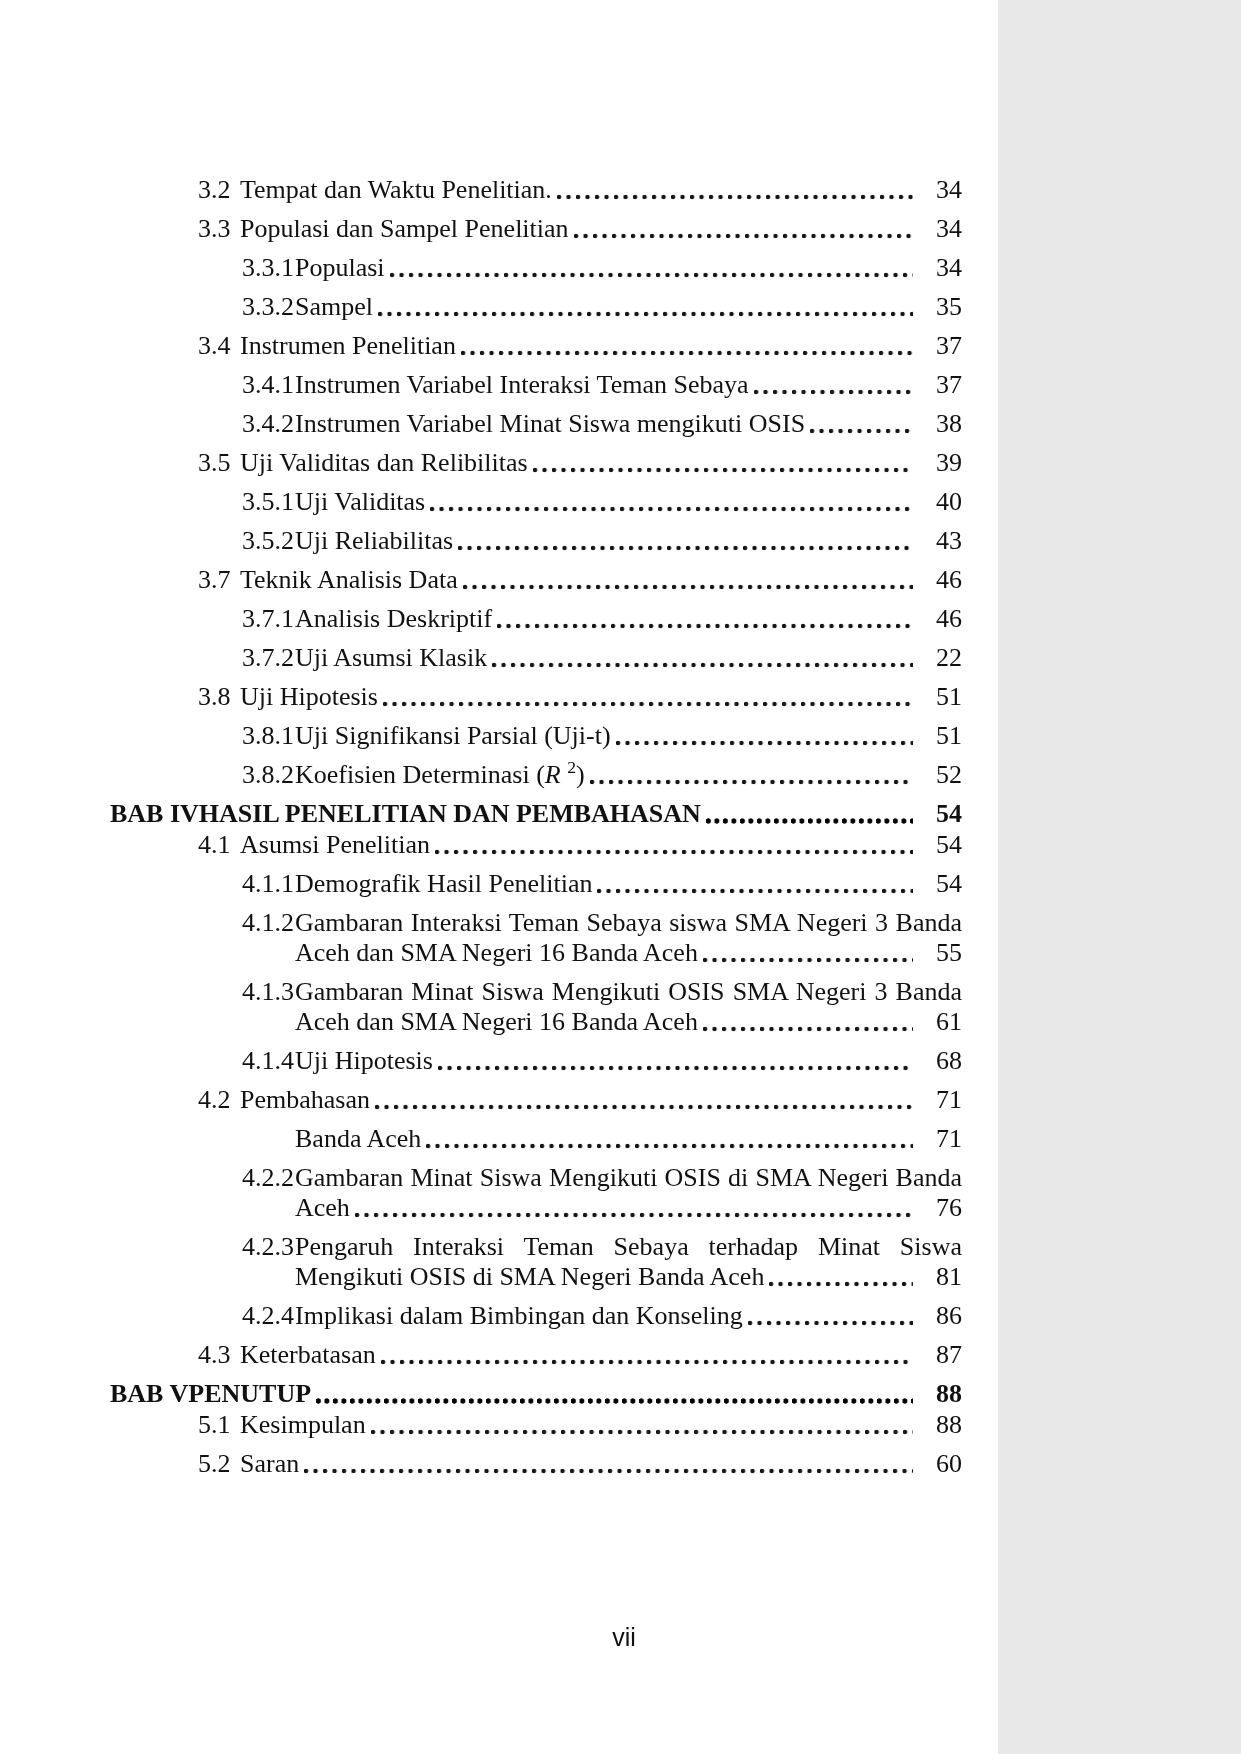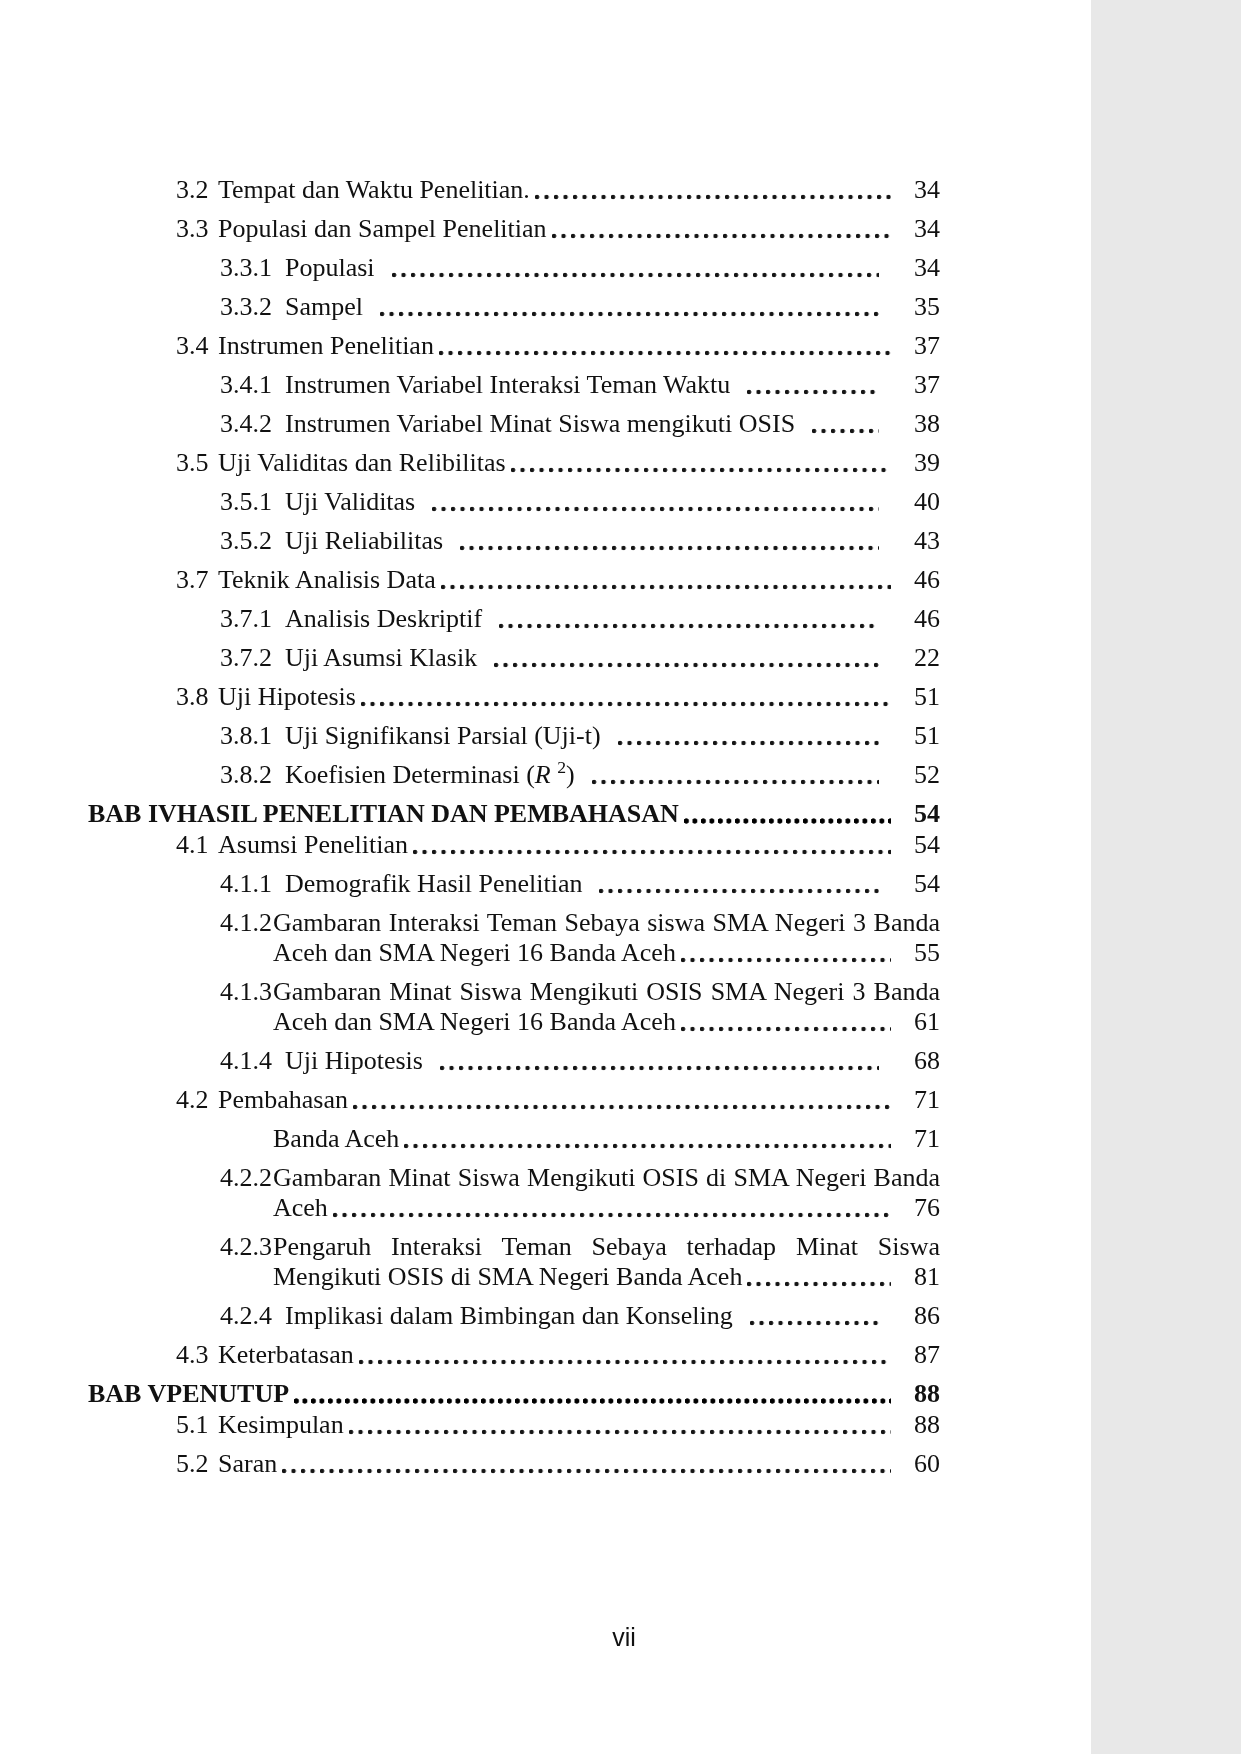--- a/index.html
+++ b/index.html
@@ -1,33 +1,33 @@
 <!DOCTYPE html>
 <html><head>
 <meta charset="utf-8">
 <style>
   html,body{margin:0;padding:0;background:#e8e8e8;}
   .sheet{
     position:relative;
-    width:1091px;height:1754px;
+    width:998px;height:1754px;
     background:#ffffff;
     box-sizing:border-box;
-    padding:175px 174px 0 88px;
+    padding:175px 174px 0 110px;
     font-family:"Liberation Serif","DejaVu Serif",serif;
     font-size:26px;line-height:30px;color:#111;
     overflow:hidden;
   }
   .toc{width:852px;}
   .entry{display:flex;align-items:baseline;}
   .entry + .entry{margin-top:9px;}
   .entry.tight{margin-top:1px;}
   .entry.wrapped{display:block;}
   .entry .row{display:flex;align-items:baseline;}
   .lvl1{padding-left:88px;}
-  .lvl2{padding-left:132px;gap:12px;}
+  .lvl2{padding-left:132px;}
   .num{flex:0 0 auto;}
   .lvl1 > .num, .lvl1 .row > .num{width:42px;}
   .lvl2 > .num, .lvl2 .row > .num{width:53px;}
   .lvl0 .num{}
   .label{flex:0 0 auto;white-space:pre-wrap;}
   .jline{flex:1 1 auto;text-align:justify;text-align-last:justify;}
   .line2{padding-left:53px;justify-content:center;}
   .leader{
     flex:1 1 auto;align-self:flex-end;height:6px;
     margin:0 3px 5px 5px;
@@ -80,21 +80,21 @@
         <span class="page">35</span>
       </div>
       <div class="entry lvl1">
         <span class="num">3.4</span>
         <span class="label">Instrumen Penelitian</span>
         <span class="leader"></span>
         <span class="page">37</span>
       </div>
       <div class="entry lvl2">
         <span class="num">3.4.1</span>
-        <span class="label">Instrumen Variabel Interaksi Teman Waktu</span>
+        <span class="label">Instrumen Variabel Interaksi Teman Sebaya</span>
         <span class="leader"></span>
         <span class="page">37</span>
       </div>
       <div class="entry lvl2">
         <span class="num">3.4.2</span>
         <span class="label">Instrumen Variabel Minat Siswa mengikuti OSIS</span>
         <span class="leader"></span>
         <span class="page">38</span>
       </div>
       <div class="entry lvl1">

